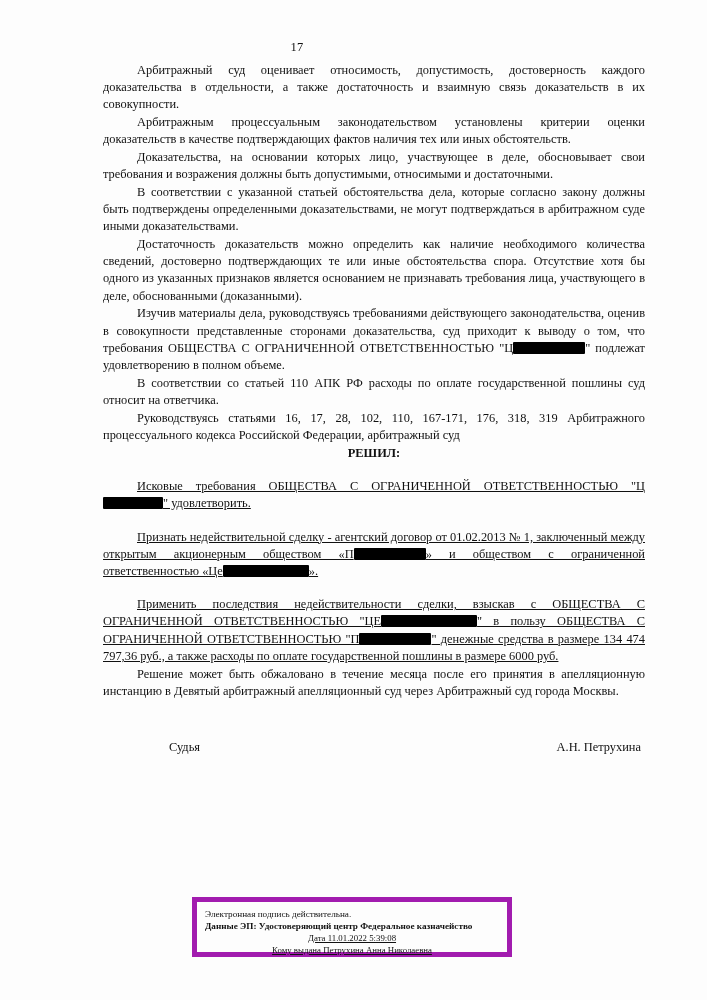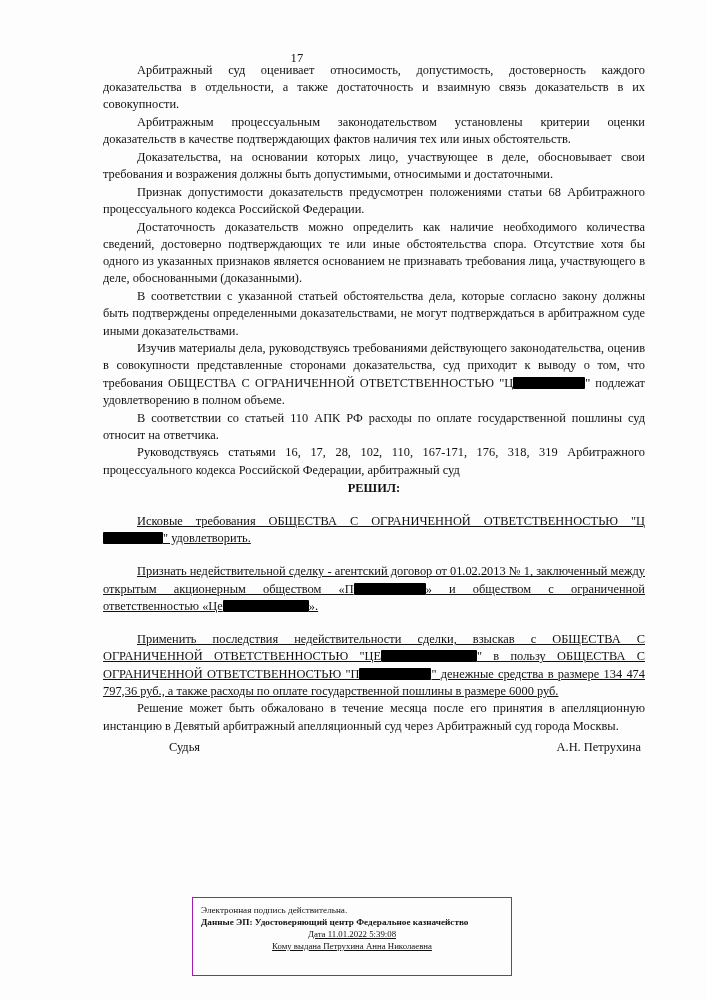--- a/index.html
+++ b/index.html
@@ -17,21 +17,21 @@
   }
   .page {
     position: absolute;
     left: 0; top: 0;
     width: 707px;
     height: 1000px;
     background: #fdfdfd;
   }
   .page-number {
     position: absolute;
-    top: 51px;
+    top: 40px;
     left: 0;
     width: 594px;
     text-align: center;
     font-size: 12.5px;
     letter-spacing: 0.3px;
   }
   .body-text {
     position: absolute;
     left: 103px;
     top: 62px;
@@ -79,22 +79,22 @@
     font-size: 12.4px;
     font-weight: normal;
   }
   .sig-left { padding-left: 66px; }
   .sig-right { padding-right: 4px; }
   .stamp {
     position: absolute;
     left: 192px;
     top: 897px;
     width: 320px;
-    height: 79px;
-    border: 1px solid #a21caf;
+    height: 60px;
+    border: 5px solid #a21caf;
     box-sizing: border-box;
     padding: 6px 8px 20px 8px;
   }
   .stamp .line1 {
     font-size: 9.2px;
     text-align: left;
     line-height: 12px;
   }
   .stamp .line2 {
     font-size: 9.2px;
@@ -115,23 +115,22 @@
 
 <div class="page">
 
   <div class="page-number">17</div>
 
   <div class="body-text">
 
     <p class="para">Арбитражный суд оценивает относимость, допустимость, достоверность каждого доказательства в отдельности, а также достаточность и взаимную связь доказательств в их совокупности.</p>
     <p class="para">Арбитражным процессуальным законодательством установлены критерии оценки доказательств в качестве подтверждающих фактов наличия тех или иных обстоятельств.</p>
     <p class="para">Доказательства, на основании которых лицо, участвующее в деле, обосновывает свои требования и возражения должны быть допустимыми, относимыми и достаточными.</p>
-    <p class="para">Признак допустимости доказательств предусмотрен положениями статьи 68 Арбитражного процессуального кодекса Российской Федерации.</p>
+    <p class="para">В соответствии с указанной статьей обстоятельства дела, которые согласно закону должны быть подтверждены определенными доказательствами, не могут подтверждаться в арбитражном суде иными доказательствами.</p>
     <p class="para">Достаточность доказательств можно определить как наличие необходимого количества сведений, достоверно подтверждающих те или иные обстоятельства спора. Отсутствие хотя бы одного из указанных признаков является основанием не признавать требования лица, участвующего в деле, обоснованными (доказанными).</p>
-    <p class="para">В соответствии с указанной статьей обстоятельства дела, которые согласно закону должны быть подтверждены определенными доказательствами, не могут подтверждаться в арбитражном суде иными доказательствами.</p>
 
     <p class="para"><span>Изучив материалы дела, руководствуясь требованиями действующего законодательства, оценив в совокупности представленные сторонами доказательства, суд приходит к выводу о том, что требования ОБЩЕСТВА С ОГРАНИЧЕННОЙ ОТВЕТСТВЕННОСТЬЮ "Ц</span><span class="redact r-md"></span><span>" подлежат удовлетворению в полном объеме.</span></p>
 
     <p class="para">В соответствии со статьей 110 АПК РФ расходы по оплате государственной пошлины суд относит на ответчика.</p>
     <p class="para">Руководствуясь статьями 16, 17, 28, 102, 110, 167-171, 176, 318, 319 Арбитражного процессуального кодекса Российской Федерации, арбитражный суд</p>
 
     <p class="para center">РЕШИЛ:</p>
 
     <p class="para underline-all"><span>Исковые требования ОБЩЕСТВА С ОГРАНИЧЕННОЙ ОТВЕТСТВЕННОСТЬЮ "Ц</span><span class="redact r-sm"></span><span>" удовлетворить.</span></p>
 

